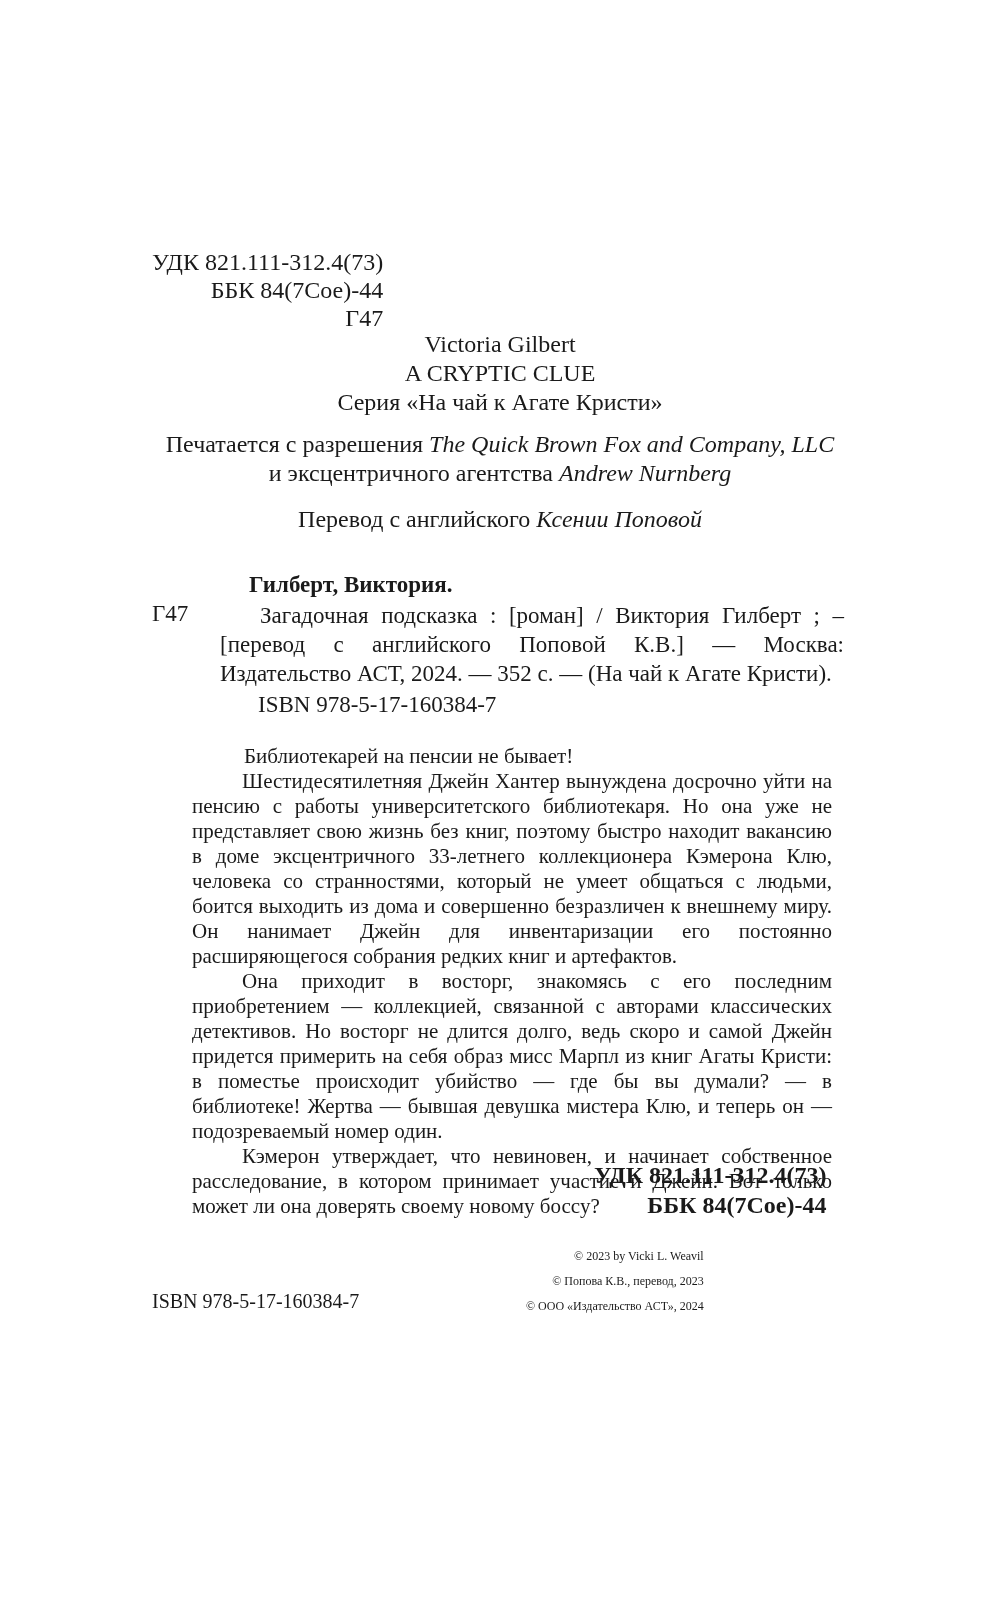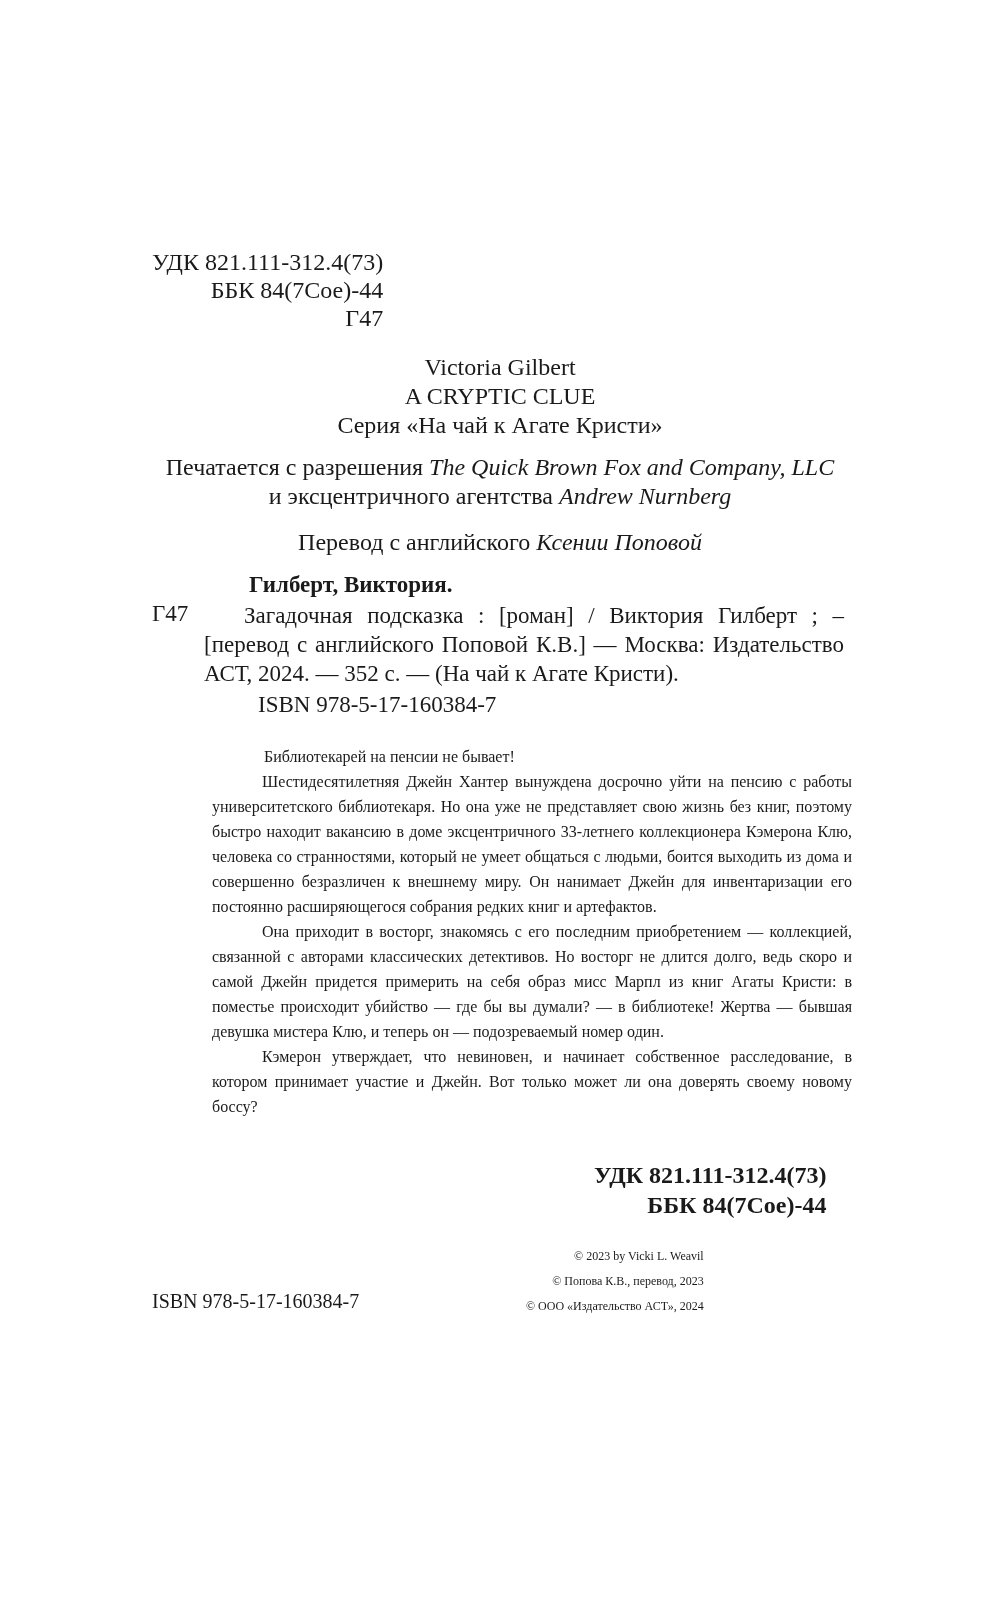--- a/index.html
+++ b/index.html
@@ -4,31 +4,31 @@
   <style>
     html, body { margin: 0; padding: 0; background: #ffffff; }
     body {
       width: 1000px; height: 1616px; position: relative; overflow: hidden;
       font-family: "Liberation Serif", "DejaVu Serif", serif;
       color: #1a1a1a;
     }
     .abs { position: absolute; text-align: right; }
     .codes { left: 152px; top: 248px; font-size: 24px; line-height: 28px; }
     .codes .g47 { padding-left: 52px; }
-    .center-block { left: 0; width: 1000px; text-align: center; font-size: 24px; line-height: 29px; margin-top: 23px; }
+    .center-block { left: 0; width: 1000px; text-align: center; font-size: 24px; line-height: 29px; }
     .orig { top: 330px; }
     .perm { top: 430px; }
     .transl { top: 505px; }
     i { font-style: italic; }
     .author { left: 204px; top: 572px; font-weight: bold; font-size: 23px; margin-left: 45px; }
     .g47-side { left: 152px; top: 601px; font-size: 23px; }
     .bib { left: 204px; top: 601px; width: 640px; font-size: 23px; line-height: 29px; text-align: justify; }
-    .bib .first { text-indent: 40px; display: block; }
+    .bib .first { text-indent: 40px; display: block; margin-left: 16px; }
     .isbn1 { left: 258px; top: 692px; font-size: 23px; }
-    .annot { left: 212px; top: 744px; width: 640px; font-size: 16px; line-height: 25px; text-align: justify; }
+    .annot { left: 192px; top: 744px; width: 640px; font-size: 21px; line-height: 25px; text-align: justify; }
     .annot p { margin: 0; text-indent: 50px; }
     .annot p.lead { text-indent: 52px; }
     .cls { left: 594px; top: 1160px; font-weight: bold; font-size: 24px; line-height: 30px; }
     .copy { left: 526px; top: 1244px; font-size: 12px; line-height: 25px; }
     .isbn2 { left: 152px; top: 1290px; font-size: 20px; }
   </style>
 </head>
 <body>
 
 <div class="abs codes">

